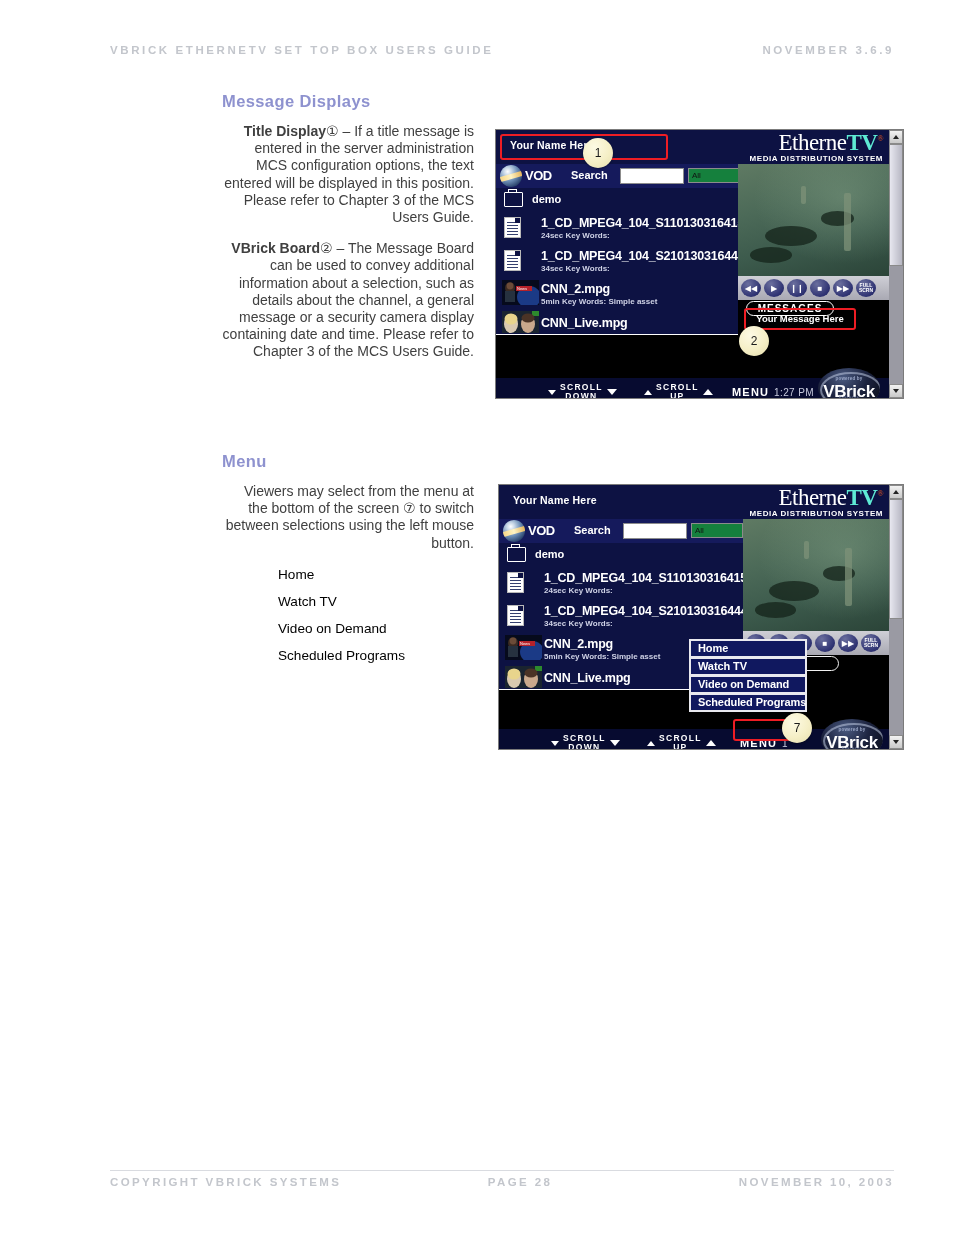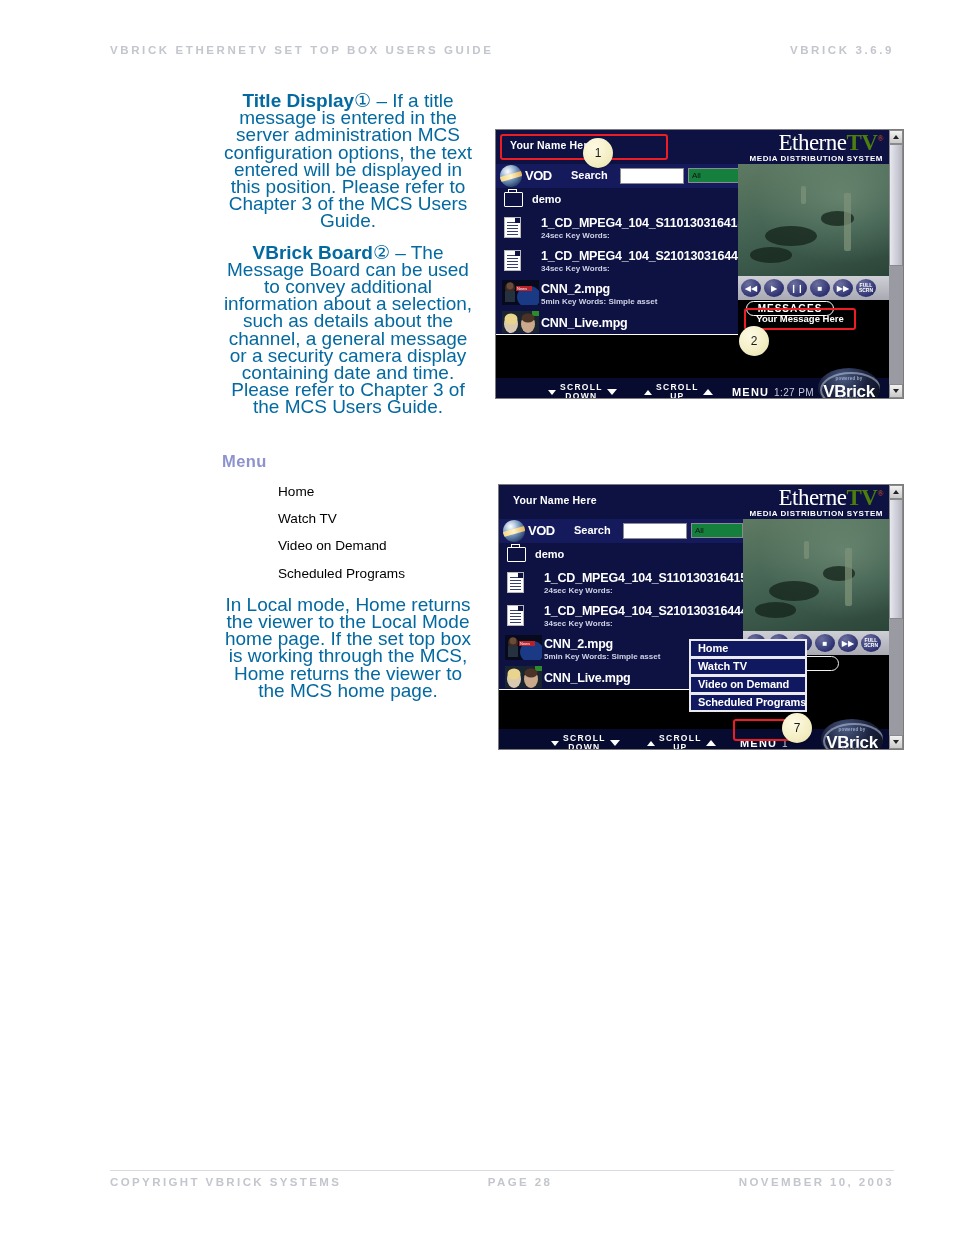--- a/index.html
+++ b/index.html
@@ -31,22 +31,22 @@
   }
   .runfoot .mid{margin-left:-40px;}
 
   
   .col{position:absolute;left:222px;width:252px;}
   h2.sec{
     font-size:16.5px;font-weight:bold;color:#8e92cf;
     margin:0 0 12px 0;letter-spacing:.4px;
   }
   p.body{
-    font-size:19px;line-height:17.2px;color:#0369a1;margin:0 0 14px 0;
-    text-align:center;
+    font-size:14px;line-height:17.2px;color:#404040;margin:0 0 14px 0;
+    text-align:right;
   }
   p.body b{font-weight:bold;}
   .circnum{font-family:"DejaVu Sans", sans-serif;}
   ul.menulist{list-style:none;margin:6px 0 14px 0;padding:0 0 0 56px;}
   ul.menulist li{font-size:13.6px;line-height:17.2px;color:#000;margin-bottom:10px;}
 
   
   .shot{
     position:absolute;
     background:#000;
@@ -92,21 +92,21 @@
     position:absolute;left:14px;top:9px;
     color:#ffffff;font-size:10.5px;font-weight:bold;letter-spacing:.2px;
   }
   .logo{
     position:absolute;right:6px;top:1px;text-align:right;line-height:1;
   }
   .logo .big{
     font-family:"Liberation Serif", serif;
     font-size:23px;color:#ffffff;letter-spacing:-0.5px;font-weight:400;
   }
-  .logo .big .tv{color:#4d7c0f;font-weight:bold;}
+  .logo .big .tv{color:#5eead4;font-weight:bold;}
   .logo .big .reg{font-size:8px;vertical-align:super;color:#e8561f;}
   .logo .sub{
     font-size:8px;font-weight:bold;color:#ffffff;letter-spacing:.55px;
     margin-top:1px;
   }
 
   
   .searchbar{
     position:absolute;left:0;right:0;height:24px;
     background:#151a5c;border-bottom:1px solid #ffffff;
@@ -246,46 +246,49 @@
     color:#ffffff;font-size:11px;font-weight:bold;
     height:19px;line-height:15px;padding-left:7px;margin-bottom:-1px;
     white-space:nowrap;letter-spacing:-0.1px;
   }
 </style>
 </head>
 <body>
 
 <div class="runhead">
   <span>VBRICK ETHERNETV SET TOP BOX USERS GUIDE</span>
-  <span>VBRICK 3.6.9</span>
+  <span>NOVEMBER 3.6.9</span>
 </div>
 
 <div class="col" style="top:92px;">
+  <h2 class="sec">Message Displays</h2>
 
   <p class="body">
     <b>Title Display</b><span class="circnum">①</span><span> – If a title message is entered in the server administration MCS configuration options, the text entered will be displayed in this position.  Please refer to Chapter 3 of the MCS Users Guide.</span>
   </p>
 
   <p class="body">
     <b>VBrick Board</b><span class="circnum">②</span><span> – The Message Board can be used to convey additional information about a selection, such as details about the channel, a general message or a security camera display containing date and time.  Please refer to Chapter 3 of the MCS Users Guide.</span>
   </p>
 </div>
 
 <div class="col" style="top:452px;">
   <h2 class="sec">Menu</h2>
 
+  <p class="body">
+    <span>Viewers may select from the menu at the bottom of the screen </span><span class="circnum">⑦</span><span> to switch between selections using the left mouse button.</span>
+  </p>
 
   <ul class="menulist">
     <li>Home</li>
     <li>Watch TV</li>
     <li>Video on Demand</li>
     <li>Scheduled Programs</li>
   </ul>
 
-  <p class="body">In Local mode, Home returns the viewer to the Local Mode home page.  If the set top box is working through the MCS, Home returns the viewer to the MCS home page.</p>
 </div>
 
 <div class="shot" id="shot1" style="left:495px;top:129px;width:409px;height:270px;">
   <div class="inner">
 
     <div class="titlebar">
       <div class="yourname">Your Name Here</div>
       <div class="logo">
         <div class="big">
           <span>Etherne</span><span class="tv">TV</span><span class="reg">®</span>

